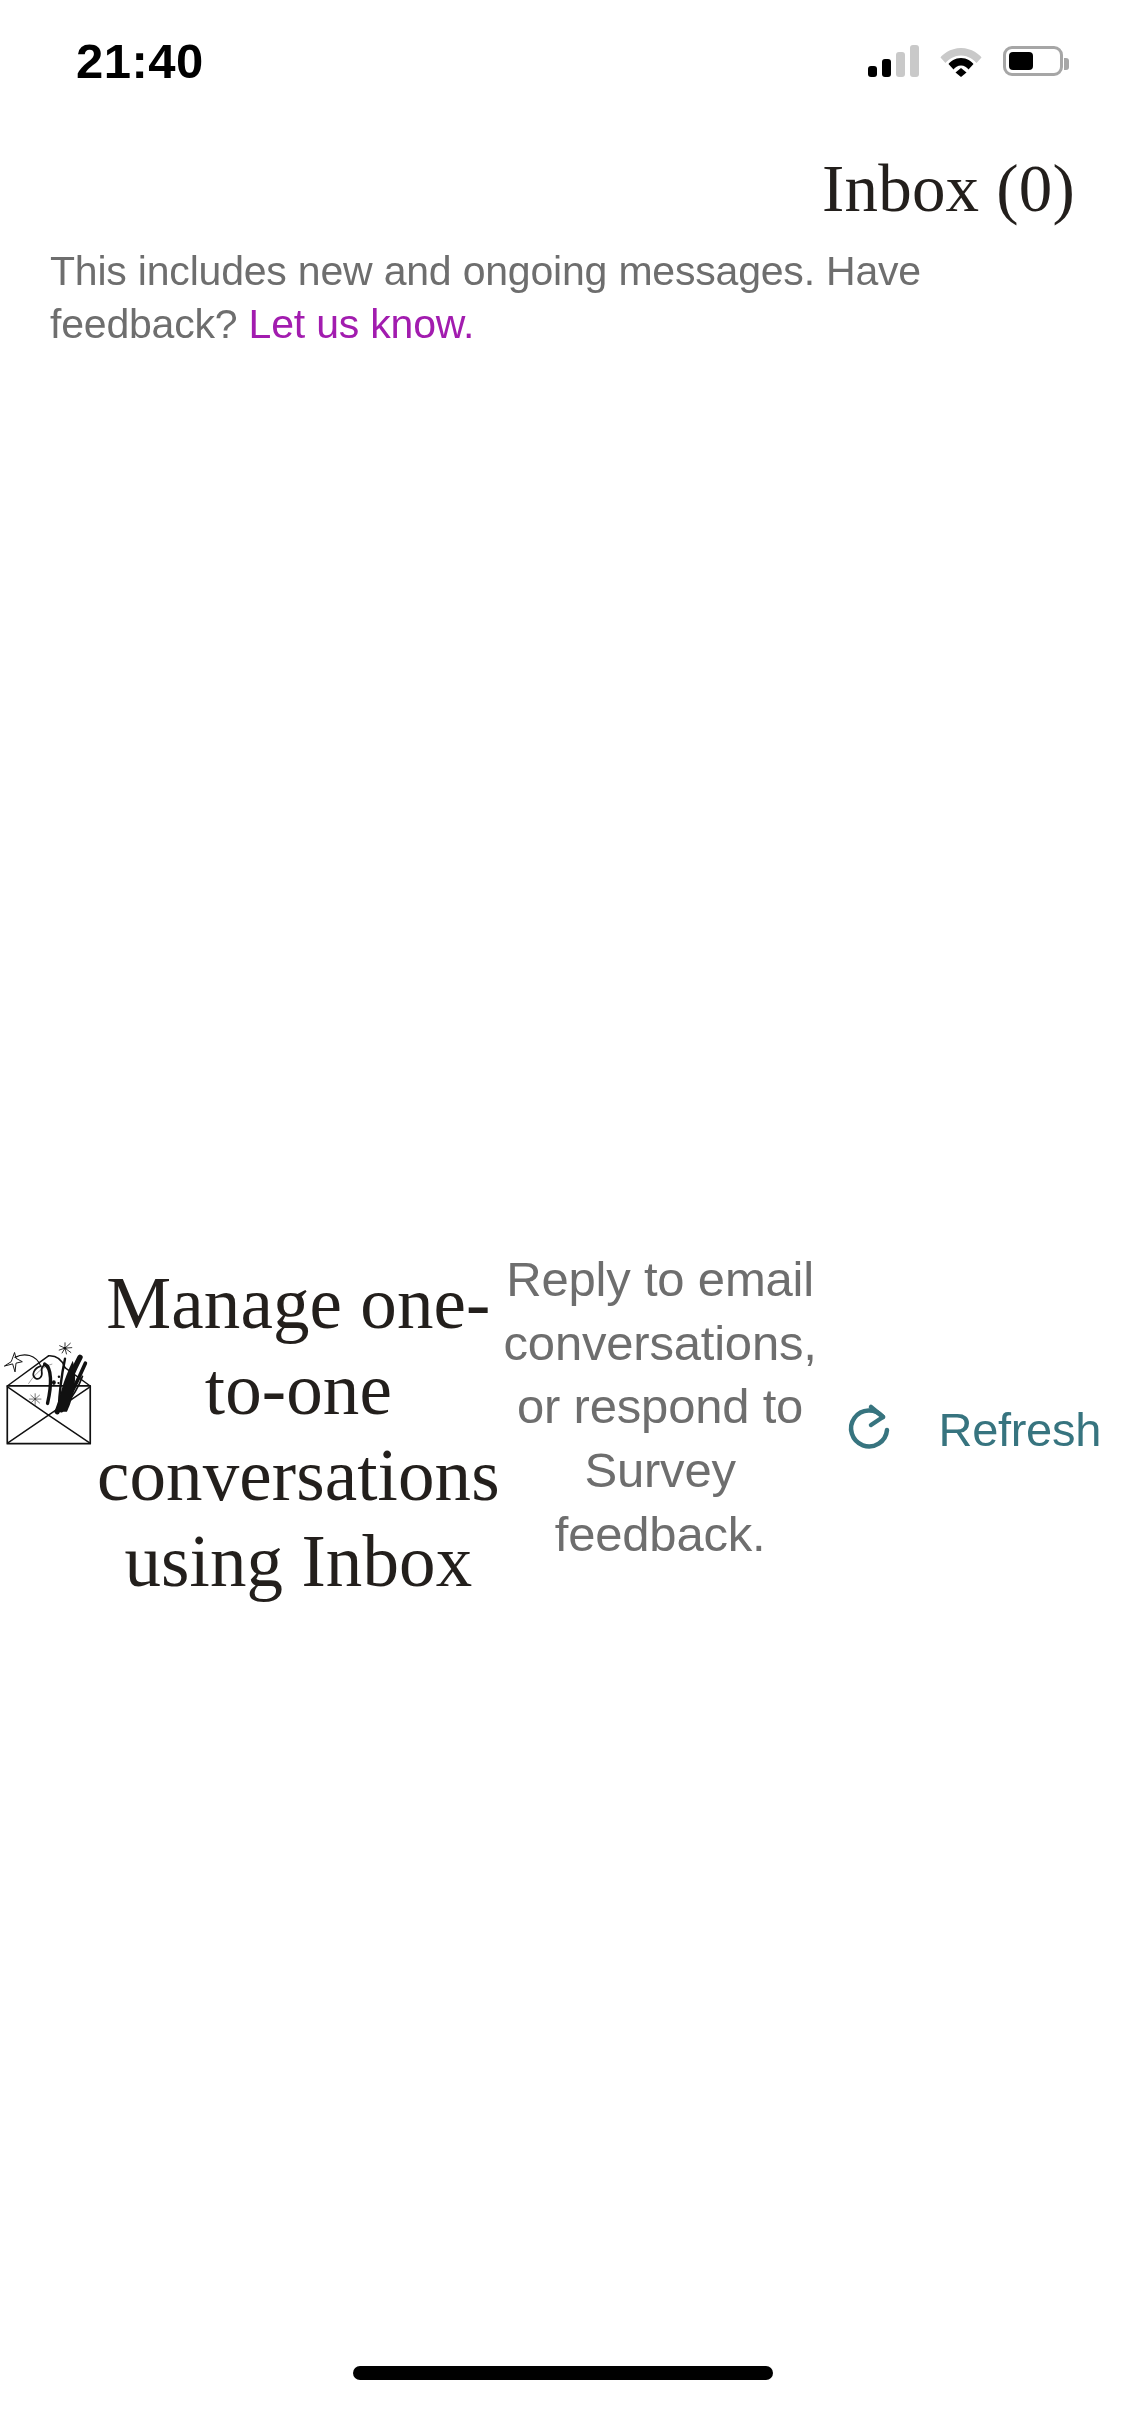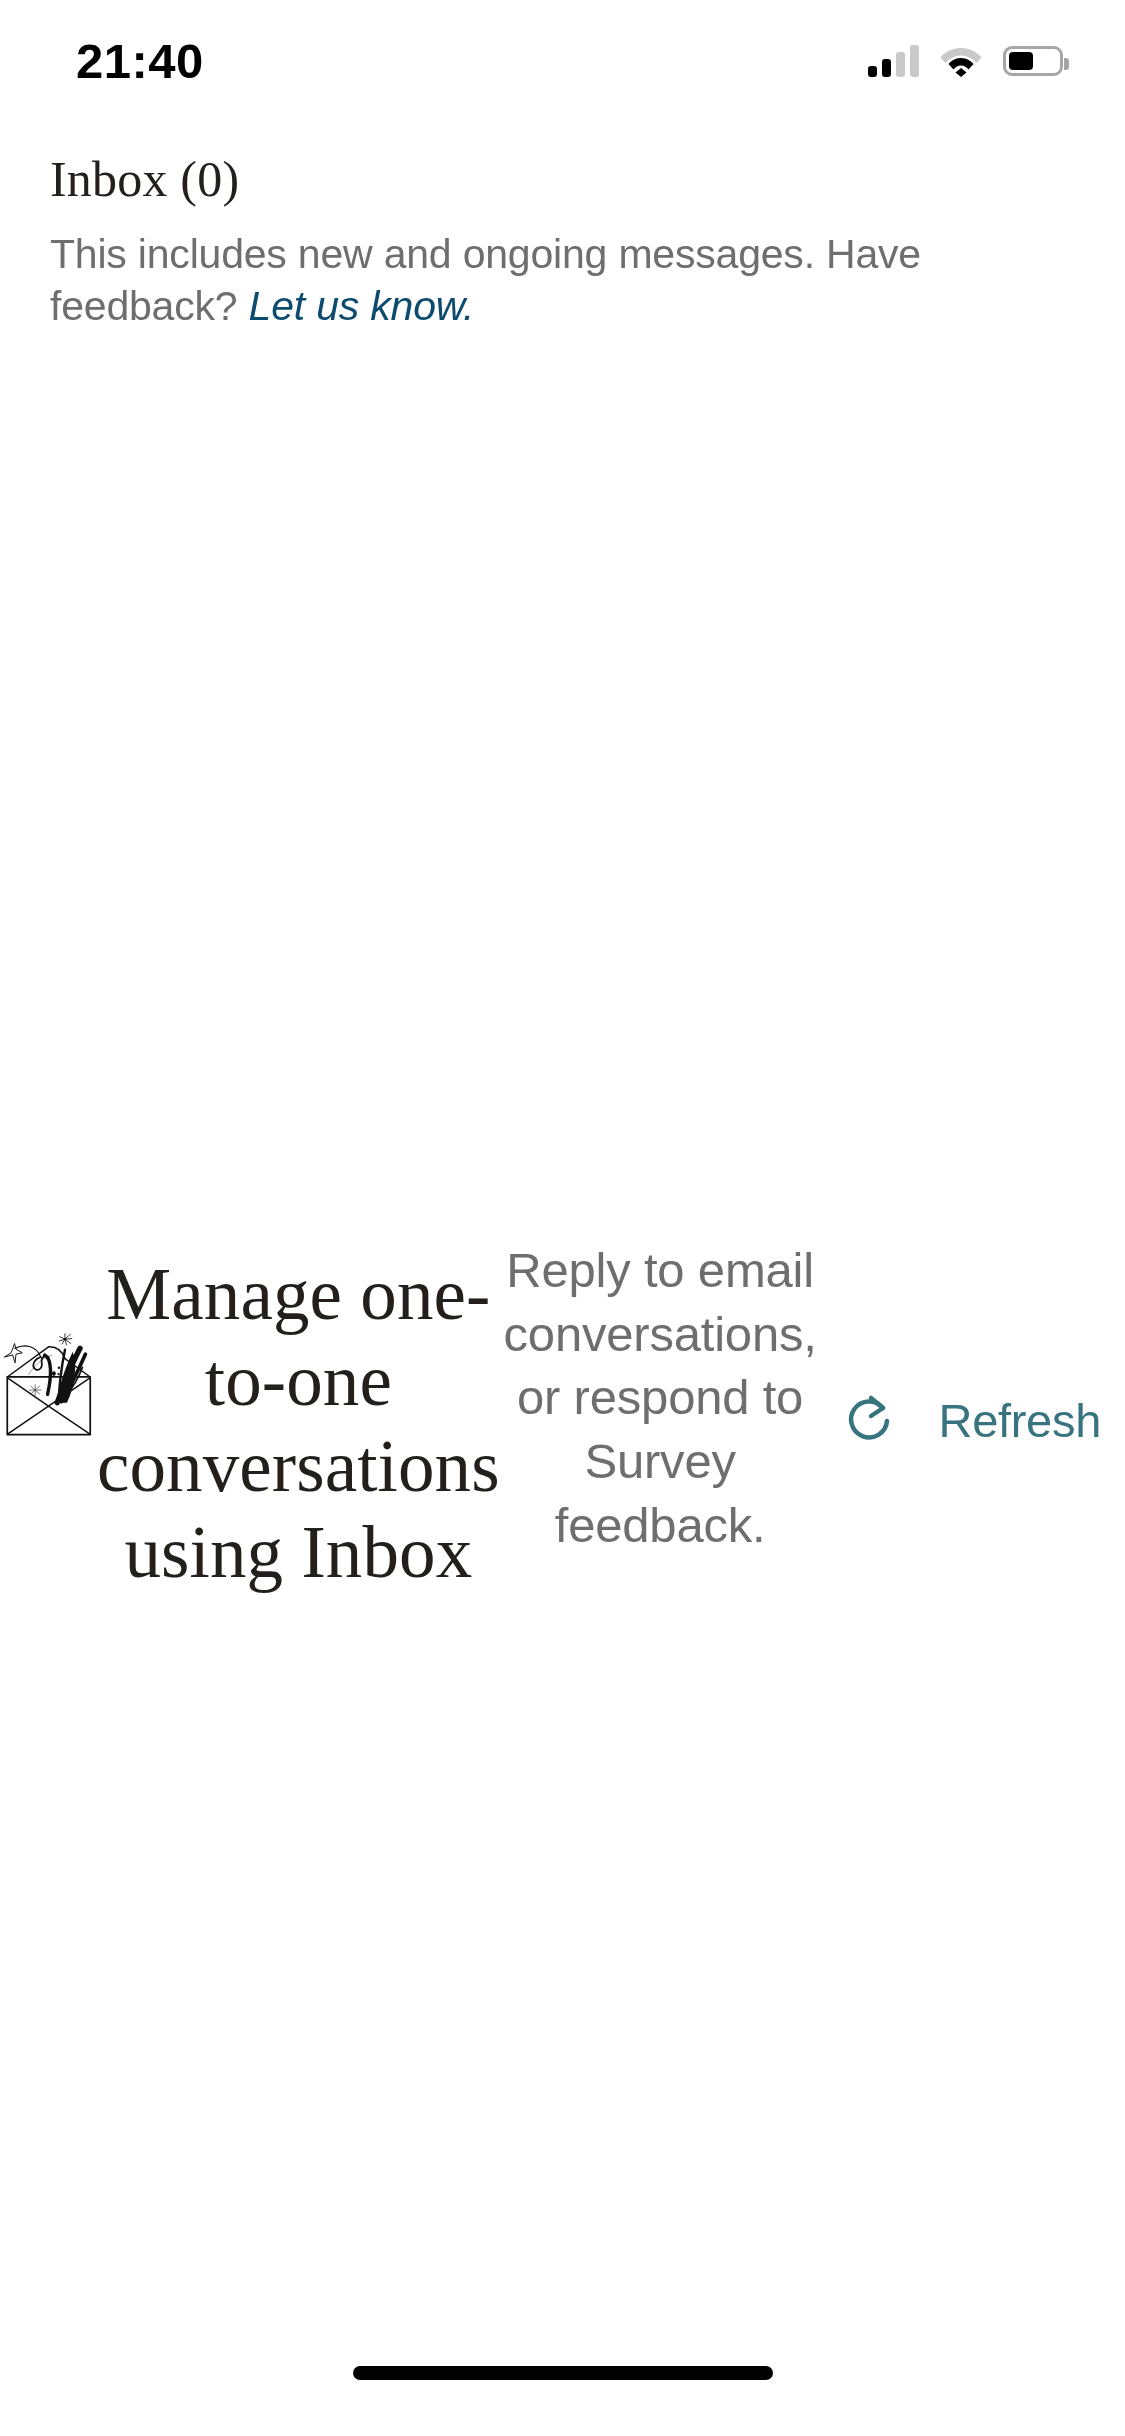--- a/index.html
+++ b/index.html
@@ -121,36 +121,36 @@
     background:#37747f;
   }
   .filter-btn span:nth-child(1){ width:60px; }
   .filter-btn span:nth-child(2){ width:44px; }
   .filter-btn span:nth-child(3){ width:28px; }
 
   
   .page-head { padding:48px 50px 0 50px; }
   .page-title {
     font-family:"Liberation Serif", serif;
-    font-size:50px;
+    font-size:67px;
     color:#231f1c;
     line-height:1.05;
     letter-spacing:0.2px;
+    text-align:right;
   }
   .page-sub {
     margin-top:22px;
     font-size:41px;
     line-height:1.28;
     color:#6e6e6e;
     letter-spacing:-0.2px;
   }
   .page-sub a {
-    color:#0c4a6e;
+    color:#a21caf;
     text-decoration:none;
-    font-style:italic;
   }
 
   
   .empty-state {
     flex:1 1 auto;
     display:flex;
     flex-direction:row;
     align-items:center;
     padding-top:120px;
   }

